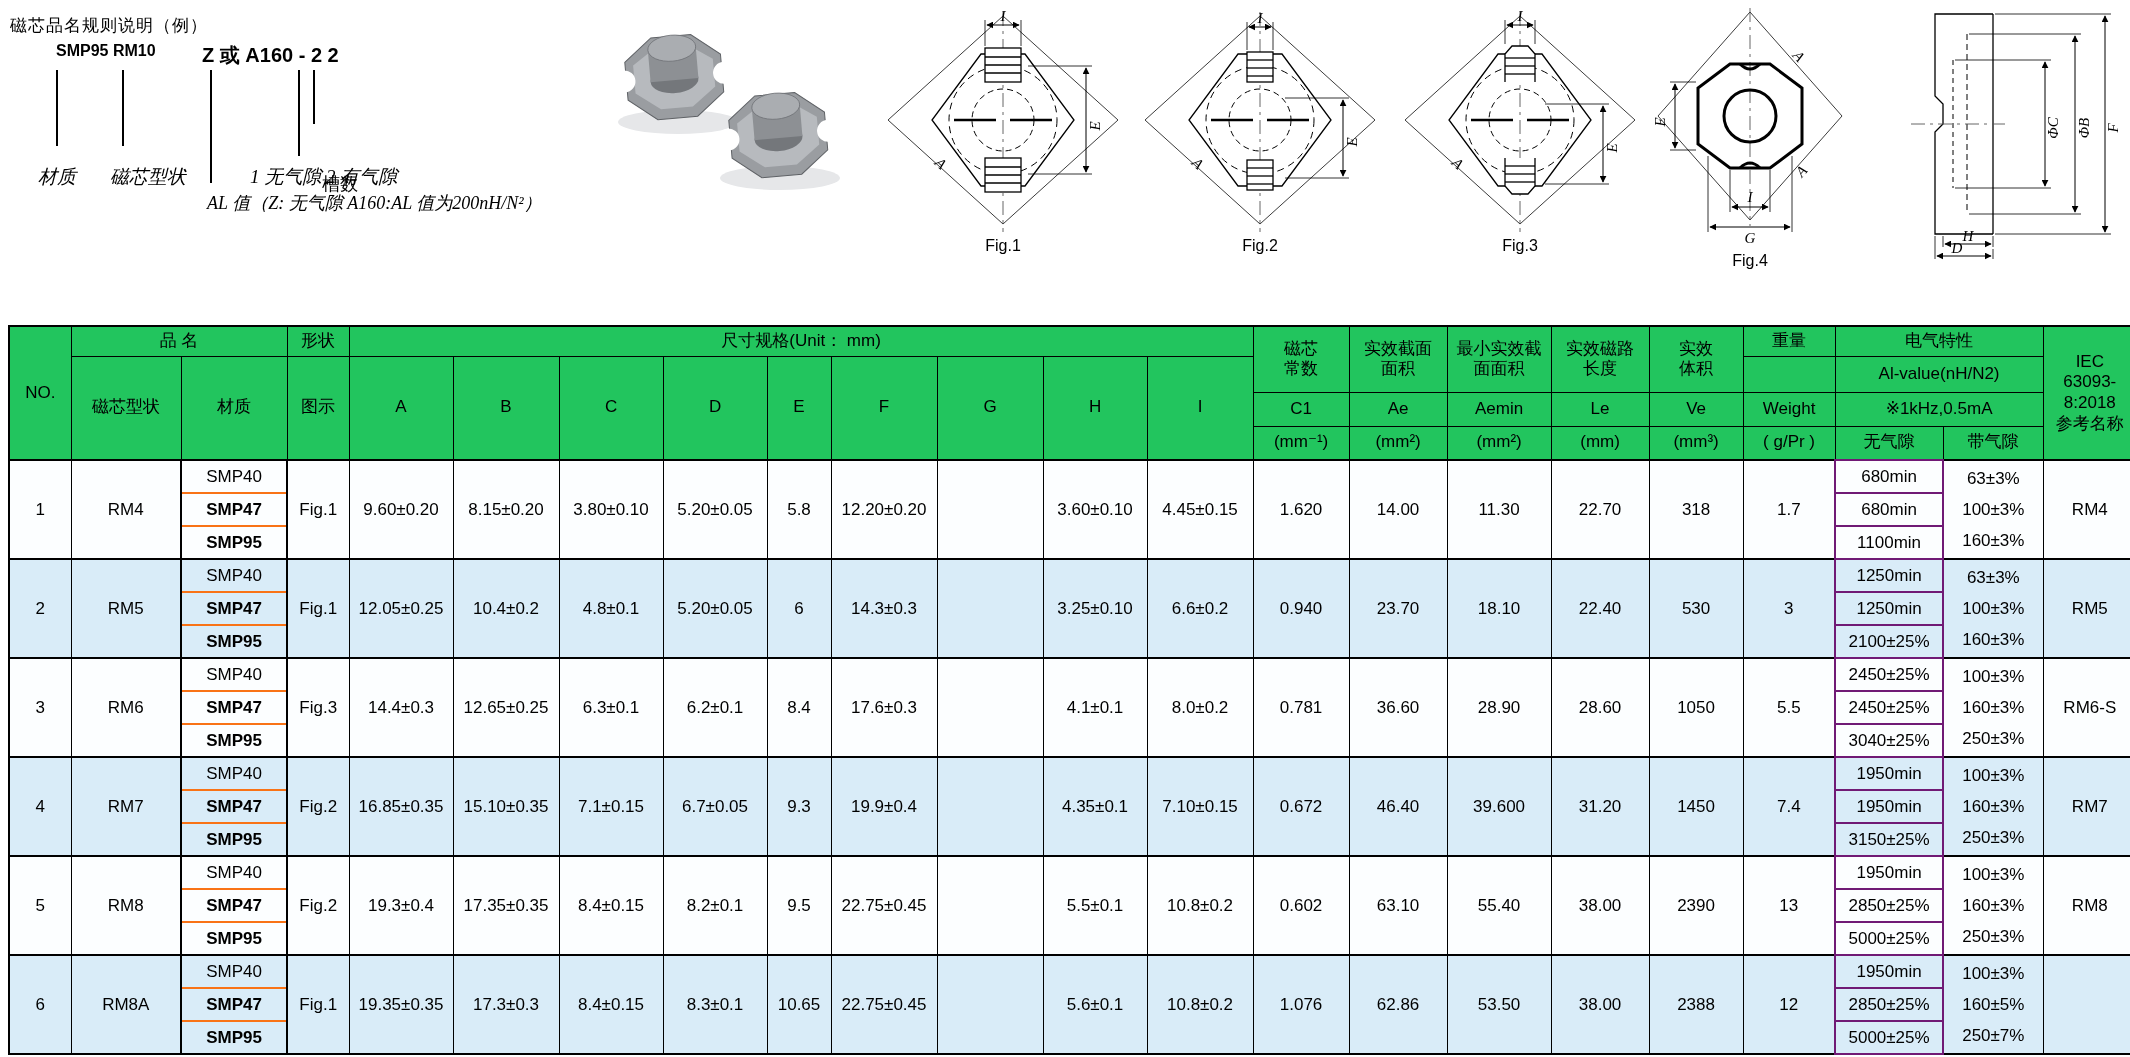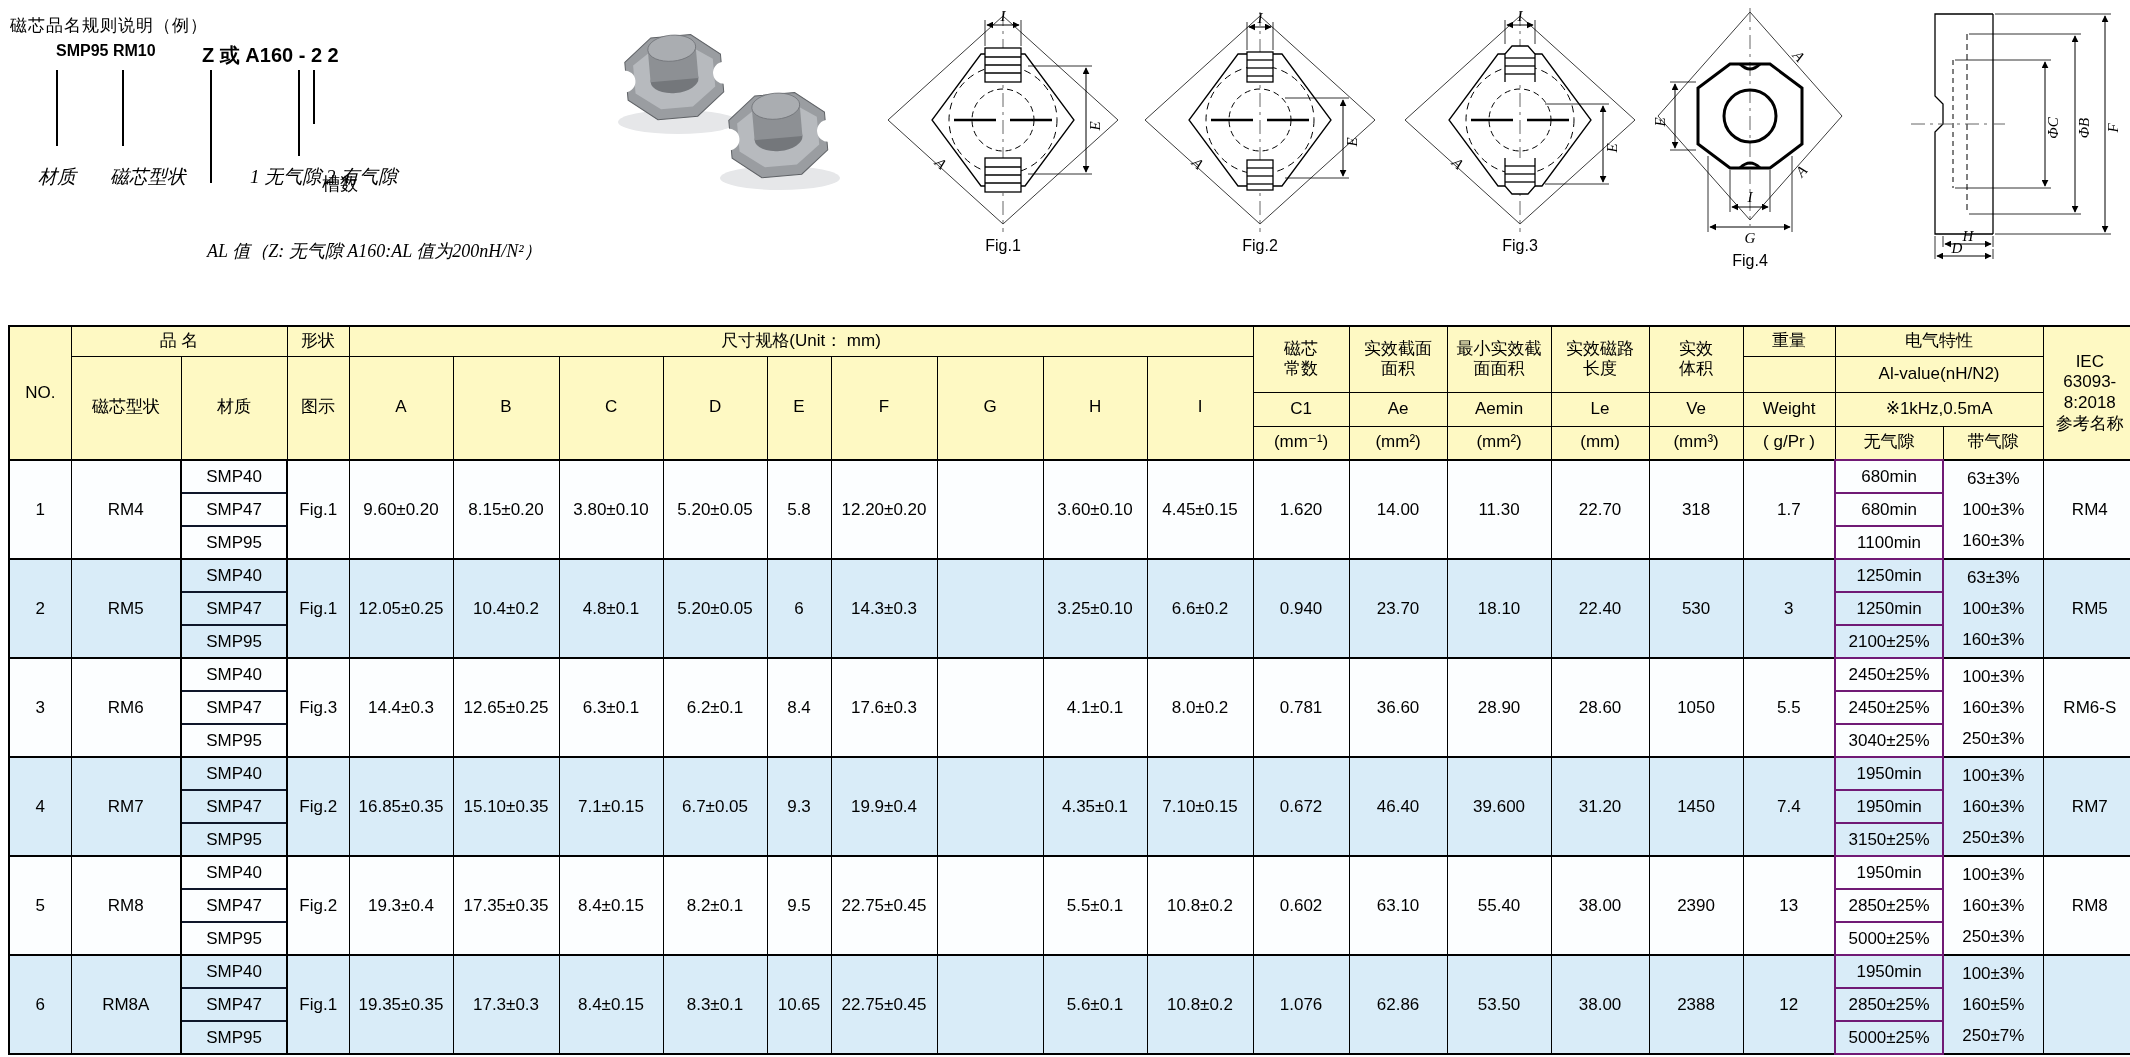--- a/index.html
+++ b/index.html
@@ -30,29 +30,29 @@
   .dimtext{font-size:15px;font-style:italic;font-family:"Liberation Serif","DejaVu Serif",serif;fill:#000;}
   
   .maintable{
     position:absolute;left:8px;top:325px;width:2114px;
     border-collapse:collapse;table-layout:fixed;border:2px solid #000;
   }
   .maintable th,.maintable td{
     border:1px solid #000;text-align:center;vertical-align:middle;
     padding:0 1px;overflow:hidden;font-size:17px;font-weight:normal;
   }
-  .maintable thead th{background:#fef9c3;white-space:pre-line;line-height:1.22;}
+  .maintable thead th{background:#22c55e;white-space:pre-line;line-height:1.22;}
   .maintable thead{border-bottom:2px solid #000;}
   tr.h1{height:30px;} tr.h2{height:36px;} tr.h3{height:34px;} tr.h4{height:34px;}
   tbody tr{height:33px;}
   tbody{border-top:2px solid #000;}
   tbody.odd td{background:#fcfeff;}
   tbody.even td{background:#d9ecf8;}
   td.mat{border-left:2px solid #000;border-right:2px solid #000;}
-  td.tdiv{border-top:2px solid #0f172a;}
+  td.tdiv{border-top:2px solid #f97316;font-weight:bold;}
   td.nogap{border:2px solid #701a75;}
   td.gapcell div{line-height:31px;}
 </style>
 </head>
 <body>
 
 <svg width="0" height="0" style="position:absolute">
   <defs>
     <marker id="ah" viewBox="0 0 10 10" refX="9" refY="5" markerWidth="7" markerHeight="7" orient="auto-start-reverse">
       <path d="M0,0 L10,5 L0,10 z" fill="#000"></path>
@@ -66,21 +66,21 @@
   <div class="n-code-r">Z 或 A160 - 2 2</div>
   <div class="vline" style="left:46px;top:56px;height:76px;"></div>
   <div class="vline" style="left:112px;top:56px;height:76px;"></div>
   <div class="vline" style="left:200px;top:56px;height:113px;"></div>
   <div class="vline" style="left:288px;top:56px;height:86px;"></div>
   <div class="vline" style="left:303px;top:56px;height:54px;"></div>
   <div class="n-lbl upright" style="left:312px;top:118px;">槽数</div>
   <div class="n-lbl" style="left:28px;top:150px;">材质</div>
   <div class="n-lbl" style="left:100px;top:150px;">磁芯型状</div>
   <div class="n-lbl" style="left:240px;top:150px;">1 无气隙  2 有气隙</div>
-  <div class="n-lbl" style="left:197px;top:177px;font-size:18px;margin-top:48px;">AL 值（Z: 无气隙  A160:AL 值为200nH/N²）</div>
+  <div class="n-lbl" style="left:197px;top:177px;font-size:18px;">AL 值（Z: 无气隙  A160:AL 值为200nH/N²）</div>
 </div>
 
 <div class="fig" style="left:612px;top:18px;">
   <svg width="235" height="178" viewBox="0 0 235 178">
     <defs>
       <g id="cp">
         <polygon points="6,34 34,12 74,12 102,34 102,72 74,94 34,94 6,72" fill="#9a9da1" stroke="#5f6266" stroke-width="1"></polygon>
         <polygon points="14,38 38,22 70,22 94,38 94,66 70,84 38,84 14,66" fill="#b7babe"></polygon>
         <circle cx="4" cy="53" r="11" fill="#ffffff"></circle>
         <circle cx="104" cy="53" r="11" fill="#ffffff"></circle>

